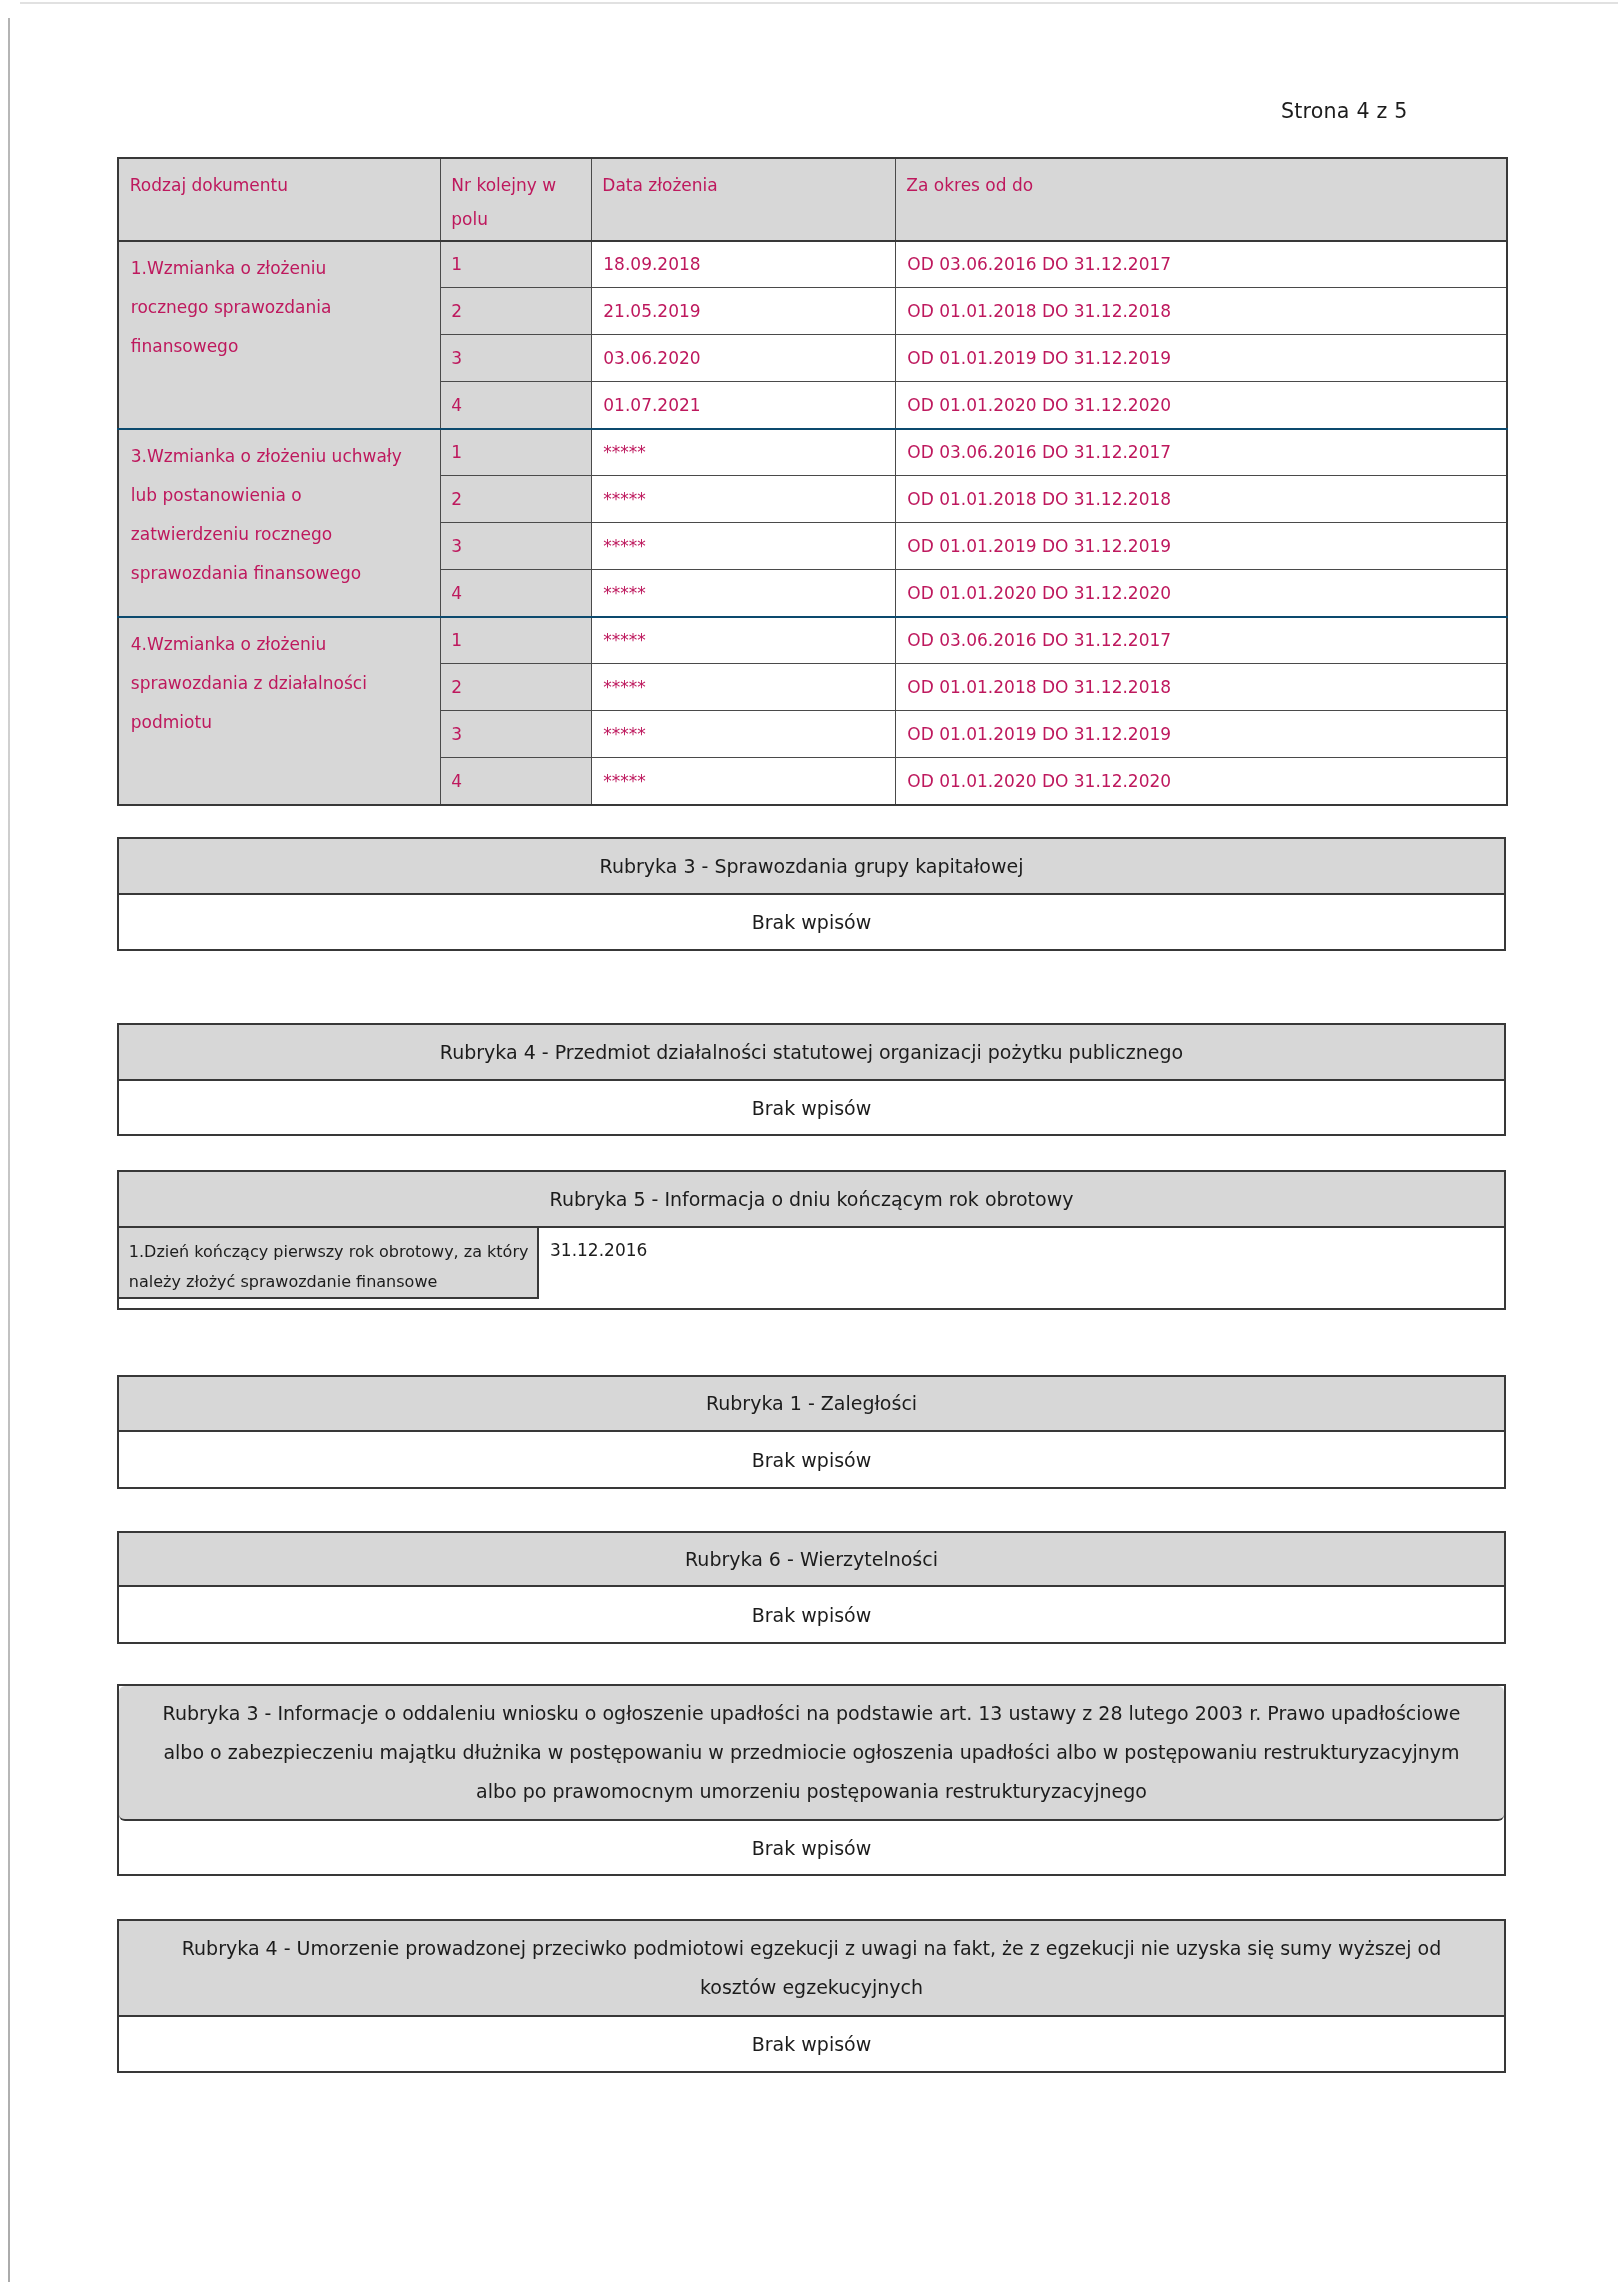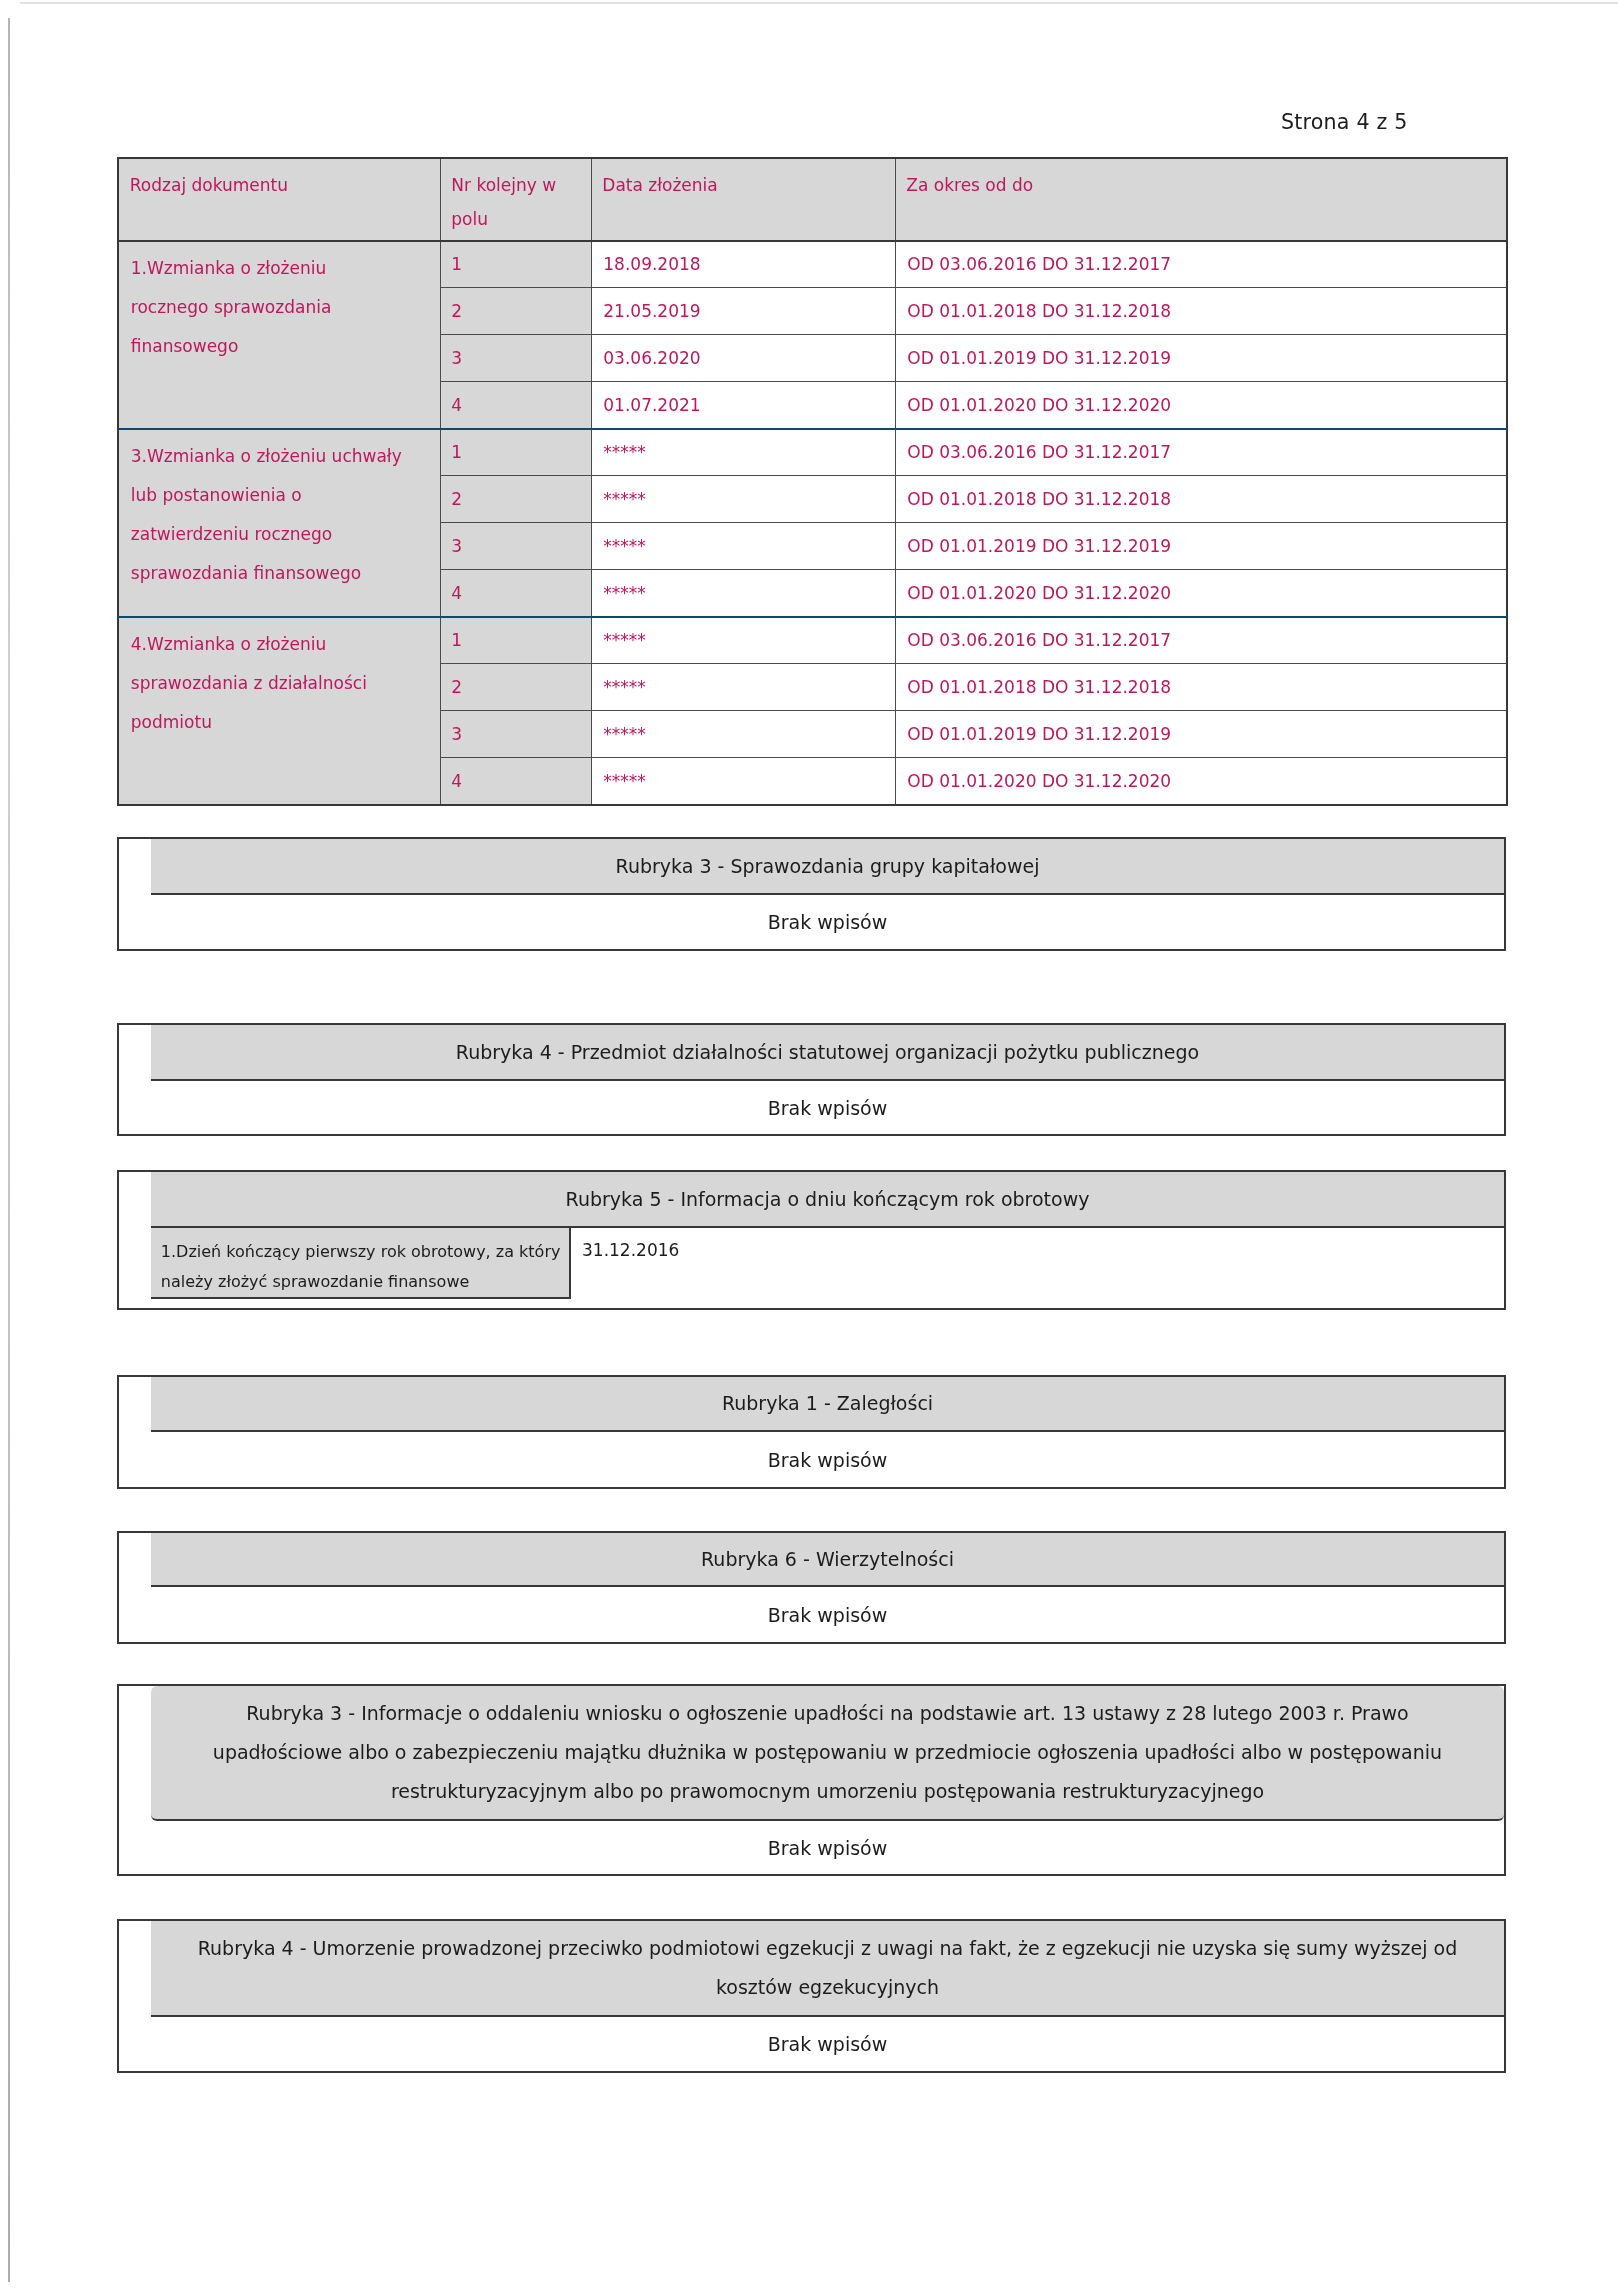--- a/index.html
+++ b/index.html
@@ -19,21 +19,21 @@
     position: absolute; left: 7.8px; top: 17.6px; width: 2px; height: 2264px;
     background: linear-gradient(180deg, #9a9a9a 0%, #c2c2c2 30%, #a5a5a5 70%, #8f8f8f 100%);
     opacity: .75;
   }
   .scan-edge-top {
     position: absolute; left: 19.6px; top: 2px; right: 0; height: 2px;
     background: #d9d9d9; opacity: .8;
   }
 
   .page-number {
-    position: absolute; left: 1281px; top: 110px;
+    position: absolute; left: 1281px; top: 99px;
     font-size: 20.6px; letter-spacing: 0.2px; white-space: nowrap;
   }
 
   
   table.doc-table {
     position: absolute; left: 117px; top: 157px;
     width: 1389px; table-layout: fixed; border-collapse: collapse;
     font-size: 17px; color: #be185d;
     border: 2px solid #383838;
   }
@@ -67,21 +67,20 @@
   }
   .doc-table td.col-nr { background: #d7d7d7; padding-left: 10.8px; }
   .doc-table tr.group-start td { border-top: 2px solid #0c4a6e; }
 
   
   .rub {
     position: absolute; left: 117px; width: 1389px;
     box-sizing: border-box;
     border: 2px solid #383838;
     background: #ffffff;
-    padding-left: 32px;
   }
   .rub-header {
     background: #d7d7d7;
     border-bottom: 2px solid #383838;
     box-sizing: border-box;
     display: flex; align-items: center; justify-content: center;
     text-align: center;
     font-size: 19px; line-height: 2.05;
     padding: 0 33px;
   }

